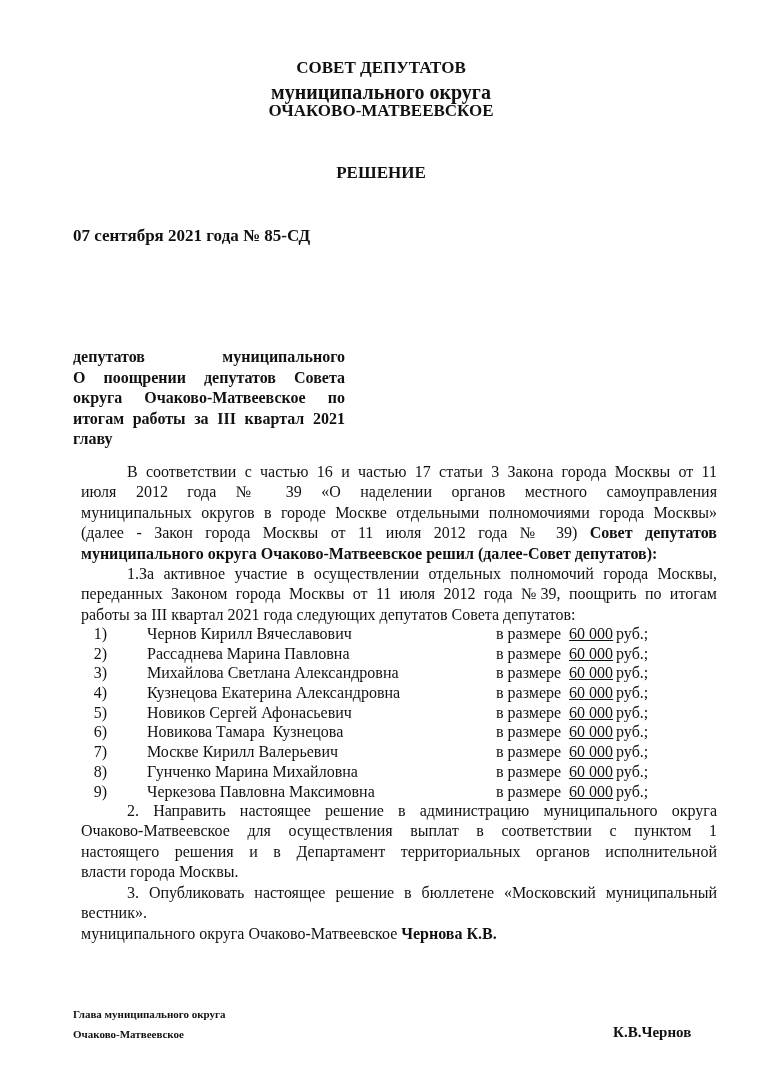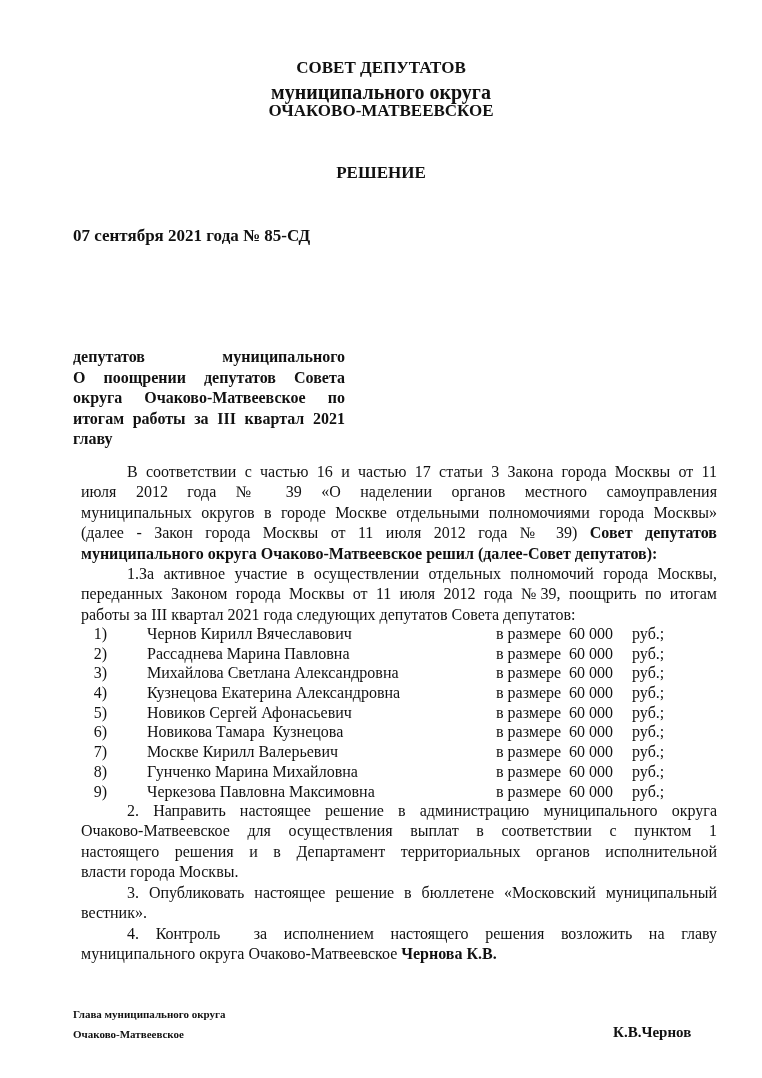--- a/index.html
+++ b/index.html
@@ -26,21 +26,21 @@
     left: 81px; width: 636px; font-size: 16px; line-height: 20.4px; text-align: justify;
   }
   .jline { display: block; text-align: justify; text-align-last: justify; white-space: nowrap; }
   .jline.last { text-align-last: left; }
   .indent { padding-left: 46px; }
   .list { left: 73px; width: 640px; top: 624px; font-size: 16px; line-height: 19.7px; }
   .list-row { position: relative; height: 19.7px; }
   .list-num { position: absolute; left: 12px; width: 22px; text-align: right; }
   .list-name { position: absolute; left: 42px; margin-left: 32px; }
   .list-amt { position: absolute; left: 423px; white-space: nowrap; }
-  .amt-val { margin-left: 8px; margin-right: 19px; }
+  .amt-val { text-decoration: underline; margin-left: 8px; margin-right: 3px; }
   .sign { left: 73px; top: 1004px; font-size: 11px; font-weight: bold; line-height: 20px; }
   .sign-name { left: 613px; top: 1024px; font-size: 15px; font-weight: bold; }
 </style>
 </head>
 <body>
 
 <div class="abs center hdr1">СОВЕТ ДЕПУТАТОВ</div>
 <div class="abs center hdr2">муниципального округа</div>
 <div class="abs center hdr3">ОЧАКОВО-МАТВЕЕВСКОЕ</div>
 
@@ -123,21 +123,20 @@
   <span class="jline">настоящего решения и в Департамент территориальных органов исполнительной</span>
   <span class="jline last">власти города Москвы.</span>
 </div>
 
 <div class="abs body-text" style="top:883px;">
   <span class="jline indent">3. Опубликовать настоящее решение в бюллетене «Московский муниципальный</span>
   <span class="jline last">вестник».</span>
 </div>
 
 <div class="abs body-text" style="top:924px;">
-  <span class="jline indent" style="white-space:pre;">4. Контроль  за исполнением настоящего решения возложить на главу</span>
   <span class="jline last"><span>муниципального округа Очаково-Матвеевское</span> <b>Чернова К.В.</b></span>
 </div>
 
 <div class="abs sign">
   <div>Глава муниципального округа</div>
   <div>Очаково-Матвеевское</div>
 </div>
 <div class="abs sign-name">К.В.Чернов</div>
 
 </body></html>

